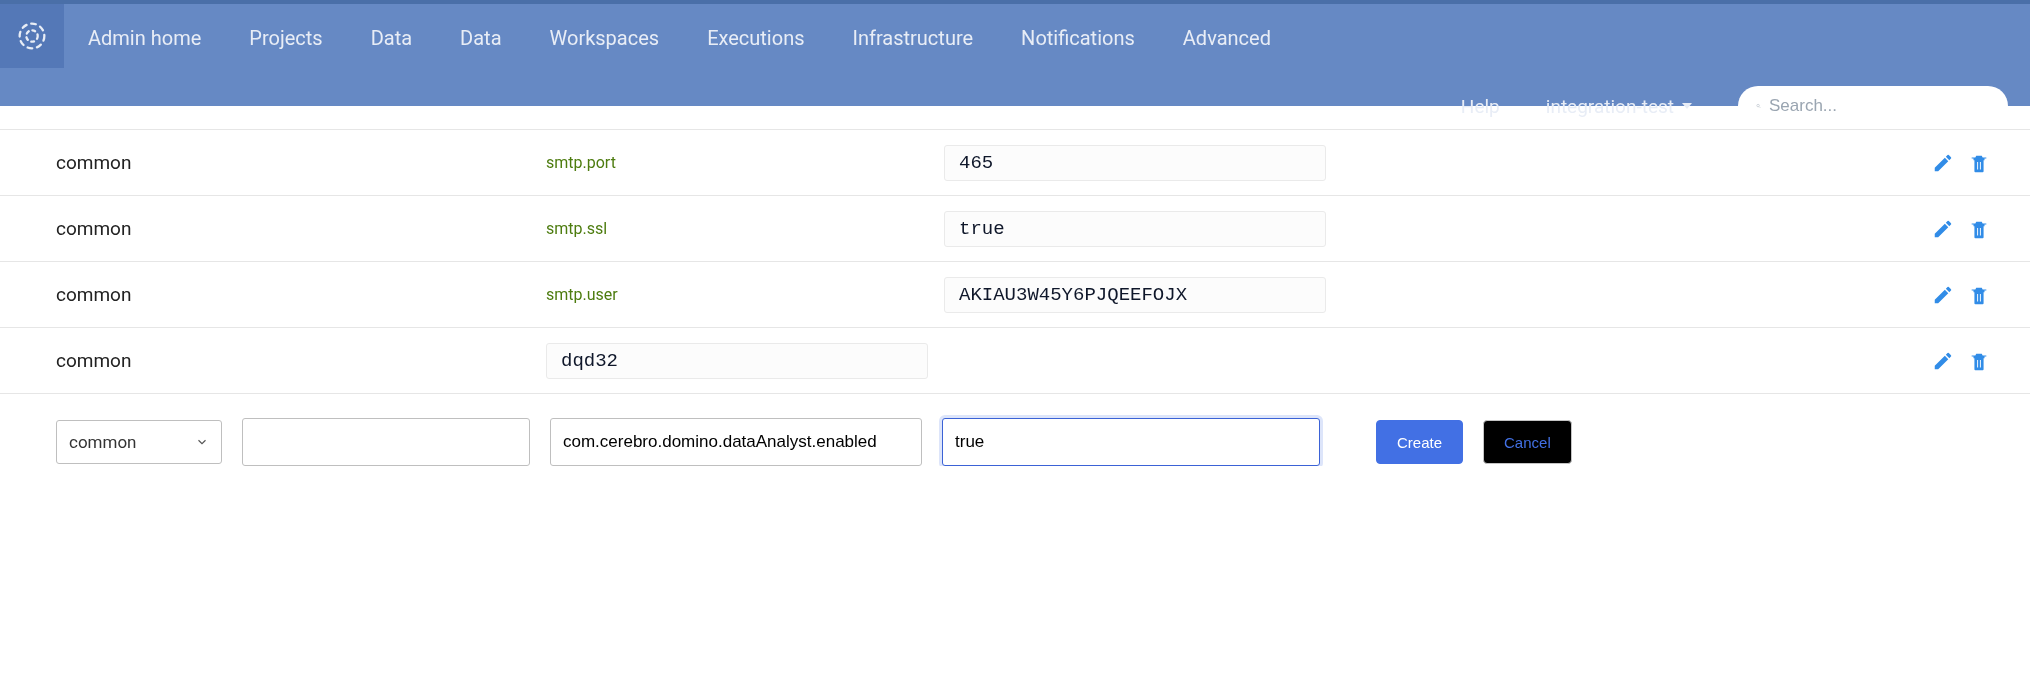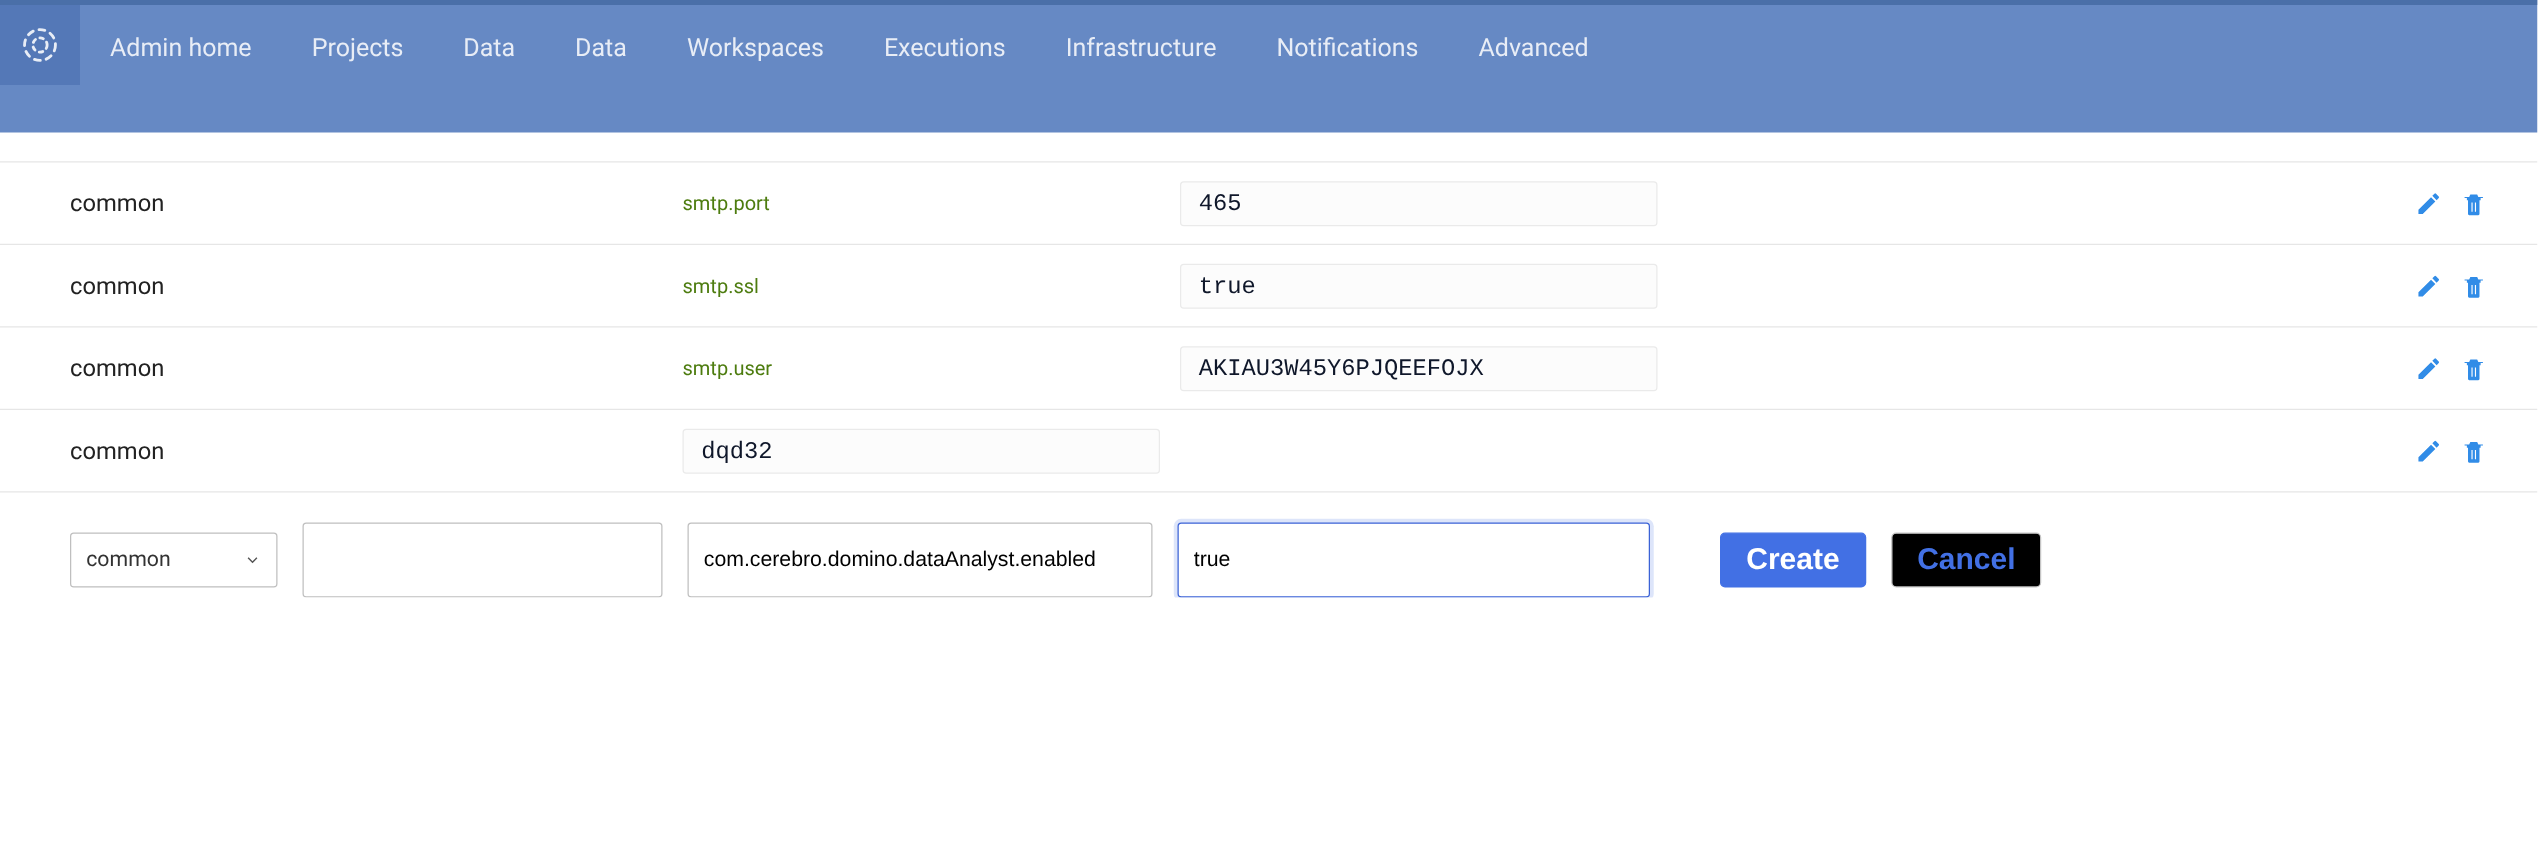--- a/index.html
+++ b/index.html
@@ -133,39 +133,39 @@
     padding: 0 12px;
     font-size: 17px;
     background:#fff;
     cursor:pointer;
   }
   .sel-caret {
     display:inline-block;
     width: 14px; height: 14px;
   }
   .txt {
-    height: 60px;
+    height: 48px;
     border: 1px solid #bfbfbf;
     border-radius: 3px;
     padding: 0 12px;
     font-size: 17px;
     background:#fff;
   }
   .txt.w1 { width: 288px; }
   .txt.w2 { width: 372px; }
   .txt.w3 {
     width: 378px;
     border: 1px solid #3b62d6;
     box-shadow: 0 0 0 3px rgba(66,112,228,0.18);
   }
   .btn {
     height: 44px;
     border-radius: 4px;
-    font-size: 24px;
-    font-weight: 700;
+    font-size: 15px;
+    font-weight: 400;
     padding: 0 20px;
     cursor: pointer;
     display:inline-flex;
     align-items:center;
   }
   .btn-primary { background:#4270e4; color:#fff; border:1px solid #4270e4; }
   .btn-secondary { background:#000000; color:#4270e4; border:1px solid #c4c4c4; }
   .spacer { width: 16px; }
 </style>
 </head>
@@ -184,20 +184,34 @@
     <a>Admin home</a>
     <a>Projects</a>
     <a>Data</a>
     <a>Data</a>
     <a>Workspaces</a>
     <a>Executions</a>
     <a>Infrastructure</a>
     <a>Notifications</a>
     <a>Advanced</a>
   </div>
+  <div class="nav-row2">
+    <a>Help</a>
+    <a>
+      <span>integration-test</span>
+      <span class="caret-down"></span>
+    </a>
+    <div class="search-pill">
+      <svg class="mag-icon" viewBox="0 0 24 24">
+        <circle cx="10" cy="10" r="6" stroke="#9aa5b1" stroke-width="2" fill="none"></circle>
+        <line x1="15" y1="15" x2="21" y2="21" stroke="#9aa5b1" stroke-width="2"></line>
+      </svg>
+      <input type="text" placeholder="Search..." style="">
+    </div>
+  </div>
 </div>
 
 <div class="table-area" id="table-area">
     <div class="row">
       <div class="col-ns">common</div>
       <div class="col-key">smtp.port</div>
       <div class="col-val">
         <span class="value-box">465</span>
       </div>
       <div class="col-actions">

